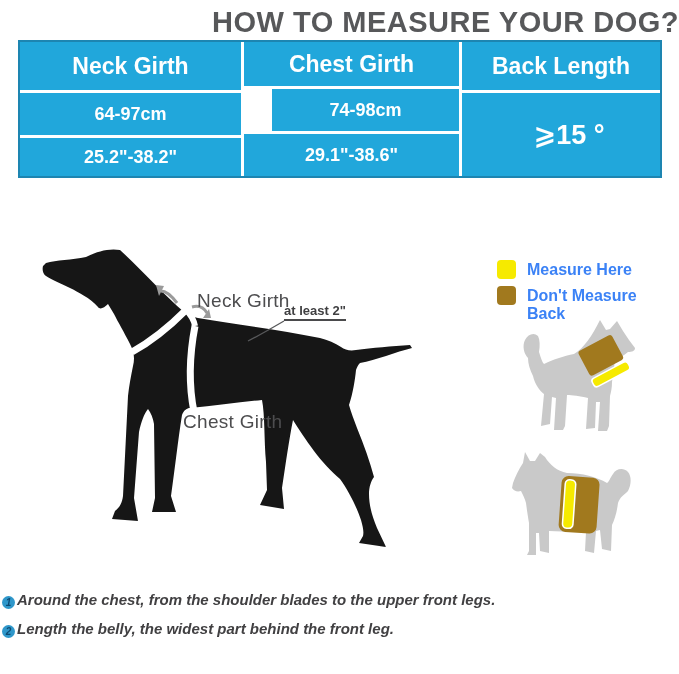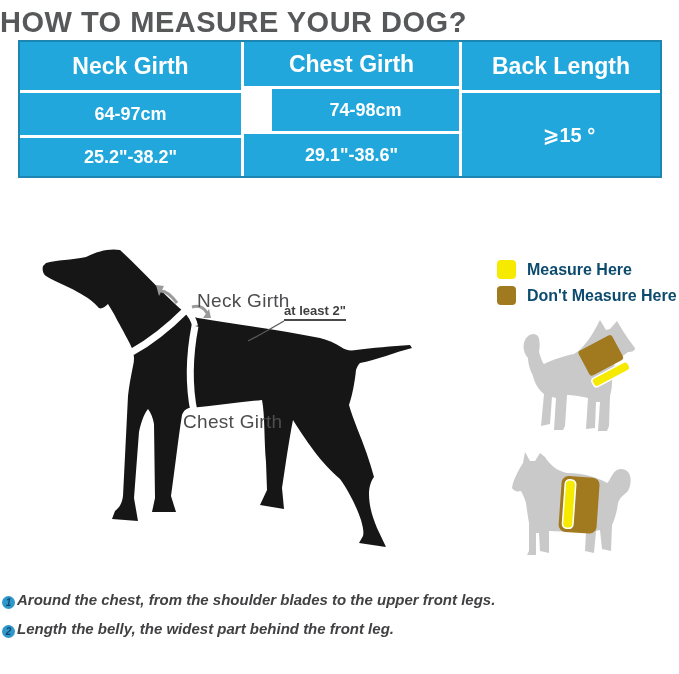--- a/index.html
+++ b/index.html
@@ -8,21 +8,21 @@
     background:#ffffff;
   }
   .page{
     position:relative;
     width:679px;height:674px;
     background:#ffffff;
     overflow:hidden;
   }
   .title{
     position:absolute;left:0;top:6px;width:679px;
-    text-align:left;
+    text-align:right;
     font-size:29px;font-weight:bold;letter-spacing:.5px;
     color:#57585a;
   }
   
   .size-table{
     position:absolute;left:20px;top:42px;width:640px;height:134px;
     display:flex;gap:3px;background:#ffffff;
     outline:2px solid #1d85b1;
   }
   .col{display:flex;flex-direction:column;gap:3px;}
@@ -31,39 +31,39 @@
   .col3{width:198px;border-radius:13px;}
   .cell{
     background:#21a7db;color:#ffffff;
     display:flex;align-items:center;justify-content:center;
     font-weight:bold;
   }
   .cell.head{font-size:23px;}
   .cell.val{font-size:18px;}
   .col1 .head{height:48px;} .col1 .r2{height:42px;text-align:center;} .col1 .r3{flex:1;}
   .col2 .head{height:44px;} .col2 .r2{height:42px;margin-left:28px;} .col2 .r3{flex:1;}
-  .col3 .head{height:48px;} .col3 .merged{flex:1;font-size:20px;padding-left:16px;}
+  .col3 .head{height:48px;} .col3 .merged{flex:1;font-size:27px;padding-left:16px;}
   
   .dog-svg{position:absolute;left:20px;top:200px;}
   .diagram-label{
     position:absolute;color:#4d4d4f;font-size:19px;letter-spacing:.3px;
   }
   .neck-label{left:197px;top:290px;}
   .chest-label{left:183px;top:411px;}
   .atleast-label{
     position:absolute;left:284px;top:303px;
     font-size:13px;font-weight:bold;color:#3f3f41;
     border-bottom:2px solid #4a4a4c;padding-bottom:1px;
   }
   
   .swatch{position:absolute;width:19px;height:19px;border-radius:4px;}
   .swatch-yellow{left:497px;top:260px;background:#f6ea00;}
   .swatch-brown{left:497px;top:286px;background:#a1791e;}
   .legend-label{
-    position:absolute;font-size:16px;font-weight:bold;color:#0c4a6e;
+    position:absolute;font-size:16px;font-weight:bold;color:#3b82f6;
   }
   .legend-measure{left:527px;top:261px;}
   .legend-dont{left:527px;top:287px;}
   .small-dog-a{position:absolute;left:521px;top:318px;}
   .small-dog-b{position:absolute;left:511px;top:451px;}
   
   .instruction{
     position:absolute;left:2px;width:676px;
     font-size:15px;font-weight:bold;color:#414042;
     white-space:nowrap;
@@ -158,21 +158,21 @@
     <path d="M 264,121 C 252,128 240,135 228,141" fill="none" stroke="#58595b" stroke-width="1.3"></path>
   </svg>
 
   <div class="diagram-label neck-label">Neck Girth</div>
   <div class="atleast-label">at least 2"</div>
   <div class="diagram-label chest-label">Chest Girth</div>
 
   <div class="swatch swatch-yellow"></div>
   <div class="legend-label legend-measure">Measure Here</div>
   <div class="swatch swatch-brown"></div>
-  <div class="legend-label legend-dont">Don't Measure Here</div>
+  <div class="legend-label legend-dont">Don't Measure Back</div>
 
   <svg class="small-dog-a" width="116" height="120" viewBox="0 0 114 120">
     <path fill="#c9c9c9" d="
       M 78,2 L 84,12 L 88,11 L 95,3
       C 99,10 103,16 107,22
       L 113,30 C 113,33 110,34 106,34
       C 101,38 97,40 93,42
       C 92,50 91,58 90,64
       C 90,70 89,74 88,78
       L 87,108 L 85,113 L 76,113 L 78,84

